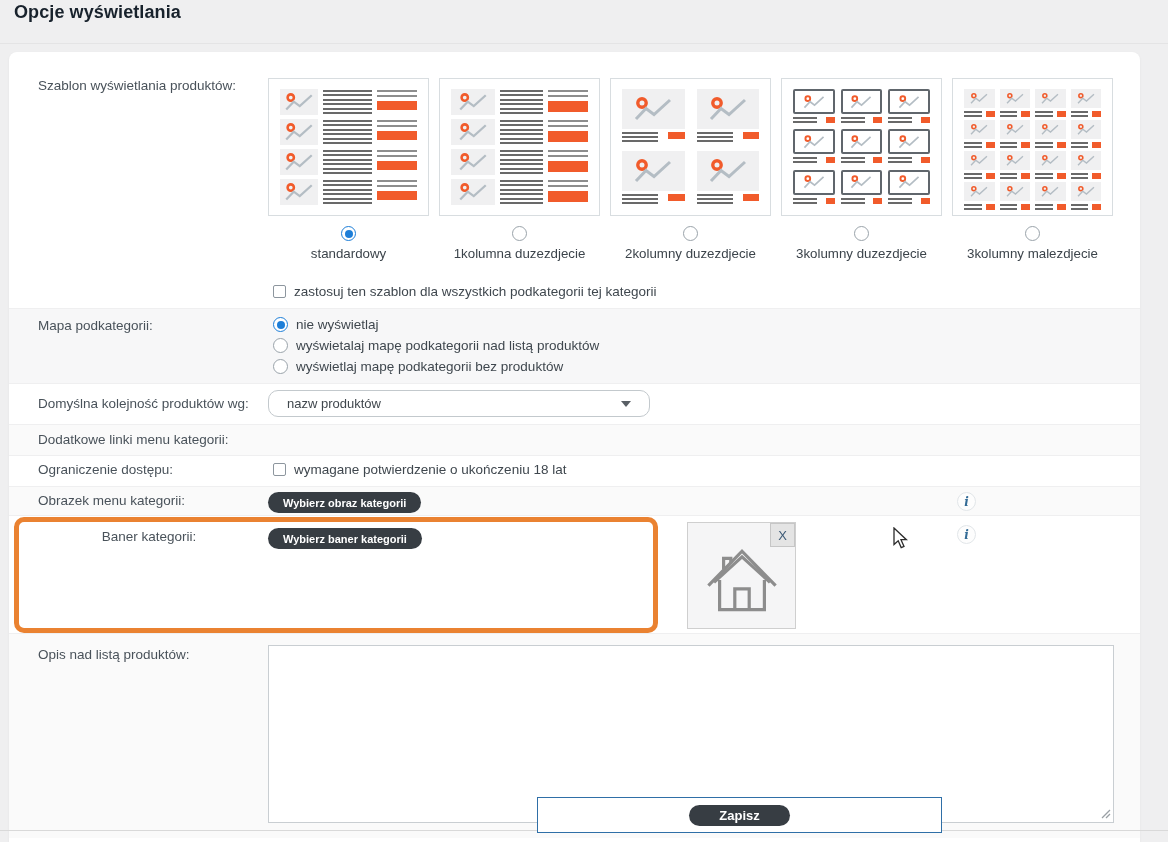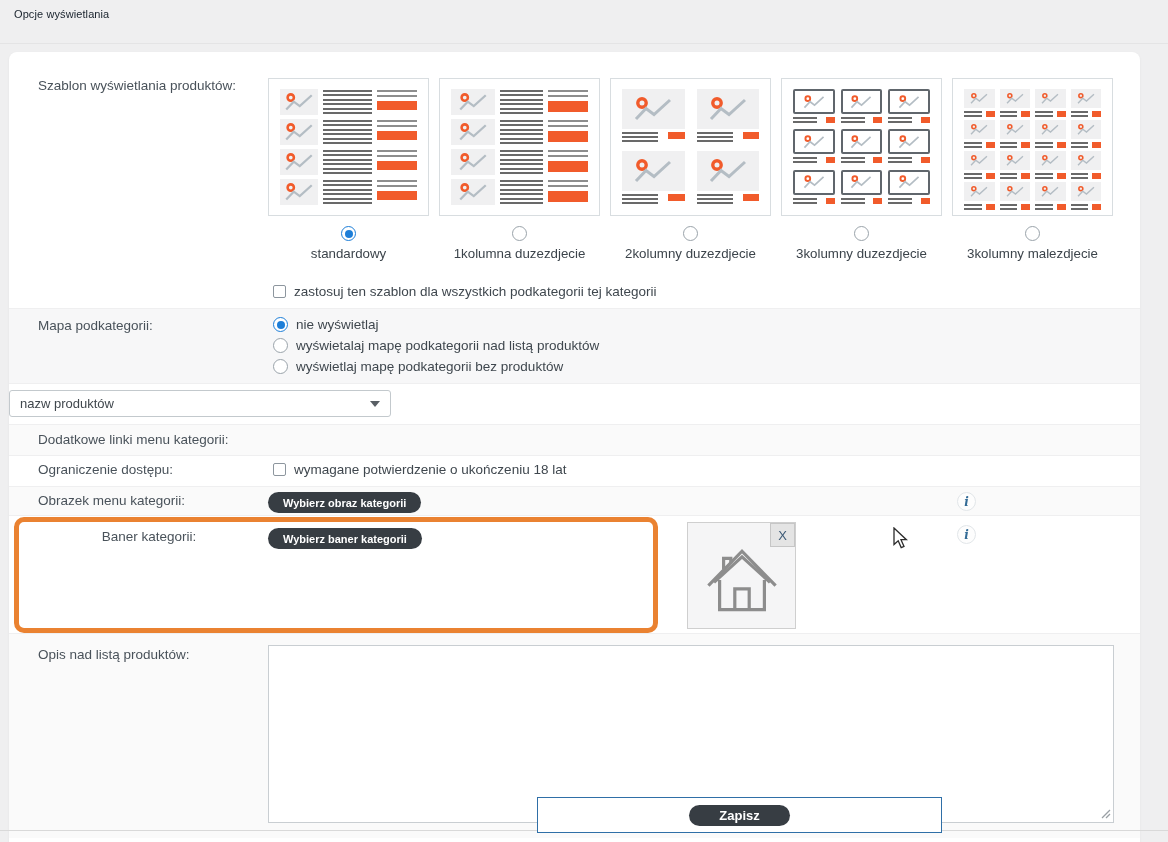--- a/index.html
+++ b/index.html
@@ -1,17 +1,17 @@
 <!DOCTYPE html>
 <html><head>
 <meta charset="utf-8">
 <style>
   html,body{margin:0;padding:0;background:#efeff0;font-family:"Liberation Sans","DejaVu Sans",sans-serif;}
   .screen{position:relative;width:1168px;height:842px;overflow:hidden;background:#efeff0;}
-  .page-header{position:absolute;left:14px;top:8px;font-size:11px;font-weight:normal;color:#18222c;letter-spacing:.1px;}
+  .page-header{position:absolute;left:14px;top:2px;font-size:18px;font-weight:bold;color:#18222c;letter-spacing:.1px;}
   .hline{position:absolute;left:0;top:43px;width:1168px;height:1px;background:#e4e4e5;}
   .panel{position:absolute;left:9px;top:52px;width:1131px;height:790px;background:#fff;border-radius:8px 8px 0 0;box-shadow:0 1px 3px rgba(0,0,0,.05);}
   .row{display:flex;position:relative;box-sizing:border-box;border-top:1px solid #efeff0;}
   .row:first-child{border-top:none;}
   .rlabel{width:259px;box-sizing:border-box;padding-left:29px;padding-right:8px;font-size:13.5px;color:#49525a;}
   .rcontent{flex:1;position:relative;}
   .r-szablon{height:256px;}
   .r-szablon .rlabel{padding-top:26px;}
   .r-mapa{height:75px;background:#f7f7f8;}
   .r-mapa .rlabel{padding-top:9px;}
@@ -63,21 +63,21 @@
   .radio.sel::after{content:"";position:absolute;left:2.5px;top:2.5px;right:2.5px;bottom:2.5px;border-radius:50%;background:#1d7ed8;}
   .tcard .radio{margin:10px auto 5px;display:block;}
   .tname{font-size:13.3px;color:#3c444b;}
   .cb{display:inline-block;width:13px;height:13px;border:1px solid #8d969e;border-radius:2px;background:#fff;box-sizing:border-box;flex:none;}
   .cbline{display:flex;align-items:center;gap:8px;margin-top:23px;padding-left:5px;}
   .olabel{font-size:13.5px;color:#3f474e;}
   .optcol{display:flex;flex-direction:column;padding-top:8px;padding-left:5px;}
   .optline{display:flex;align-items:flex-start;gap:8px;height:21px;}
   .cbrow{display:flex;align-items:center;gap:12px;padding-top:7px;padding-left:5px;}
   .cbitem{display:flex;align-items:center;gap:8px;}
-  .select{width:382px;height:27px;box-sizing:border-box;border:1px solid #c3c9cd;border-radius:3px;background:#fff;display:flex;align-items:center;justify-content:space-between;padding:0 10px;margin-top:6px;}
+  .select{width:382px;height:27px;box-sizing:border-box;border:1px solid #c3c9cd;border-radius:10px;background:#fff;display:flex;align-items:center;justify-content:space-between;padding:0 18px;margin-top:6px;}
   .select .val{font-size:13px;color:#40474d;}
   .arrow{width:0;height:0;border-left:5px solid transparent;border-right:5px solid transparent;border-top:6px solid #595f65;}
   .pill{background:#373d43;color:#fff;border:none;border-radius:11px;height:21px;padding:0 15px;font-size:11px;font-weight:bold;font-family:inherit;cursor:pointer;}
   .r-obrazek .pill{margin-top:5px;}
   .r-baner .pill{margin-top:12px;}
   .info{position:absolute;width:19px;height:19px;border-radius:50%;border:1px solid #e2e6e9;background:#fdfdfd;color:#336b96;font-family:"DejaVu Serif",serif;font-style:italic;font-weight:bold;font-size:12px;display:flex;align-items:center;justify-content:center;box-sizing:border-box;}
   .info-obrazek{left:689px;top:5px;}
   .info-baner{left:689px;top:9px;}
   .hl-box{position:absolute;left:5px;top:1px;width:644px;height:116px;box-sizing:border-box;border:5px solid #ea8231;border-radius:10px;pointer-events:none;z-index:3;}
   .banner-thumb{position:absolute;left:419px;top:6px;width:109px;height:107px;box-sizing:border-box;background:#f5f5f6;border:1px solid #cfcfcf;display:flex;align-items:center;justify-content:center;}
@@ -769,20 +769,21 @@
             </label>
             <label class="optline">
               <span class="radio"></span>
               <span class="olabel">wyświetlaj mapę podkategorii bez produktów</span>
             </label>
           </div>
       </div>
     </div>
 
     <div class="row r-domyslna">
+      <div class="rlabel">Domyślna kolejność produktów wg:</div>
       <div class="rcontent">
         <div class="select">
           <span class="val">nazw produktów</span>
           <span class="arrow"></span>
         </div>
       </div>
     </div>
 
     <div class="row r-dodatkowe">
       <div class="rlabel">Dodatkowe linki menu kategorii:</div>

